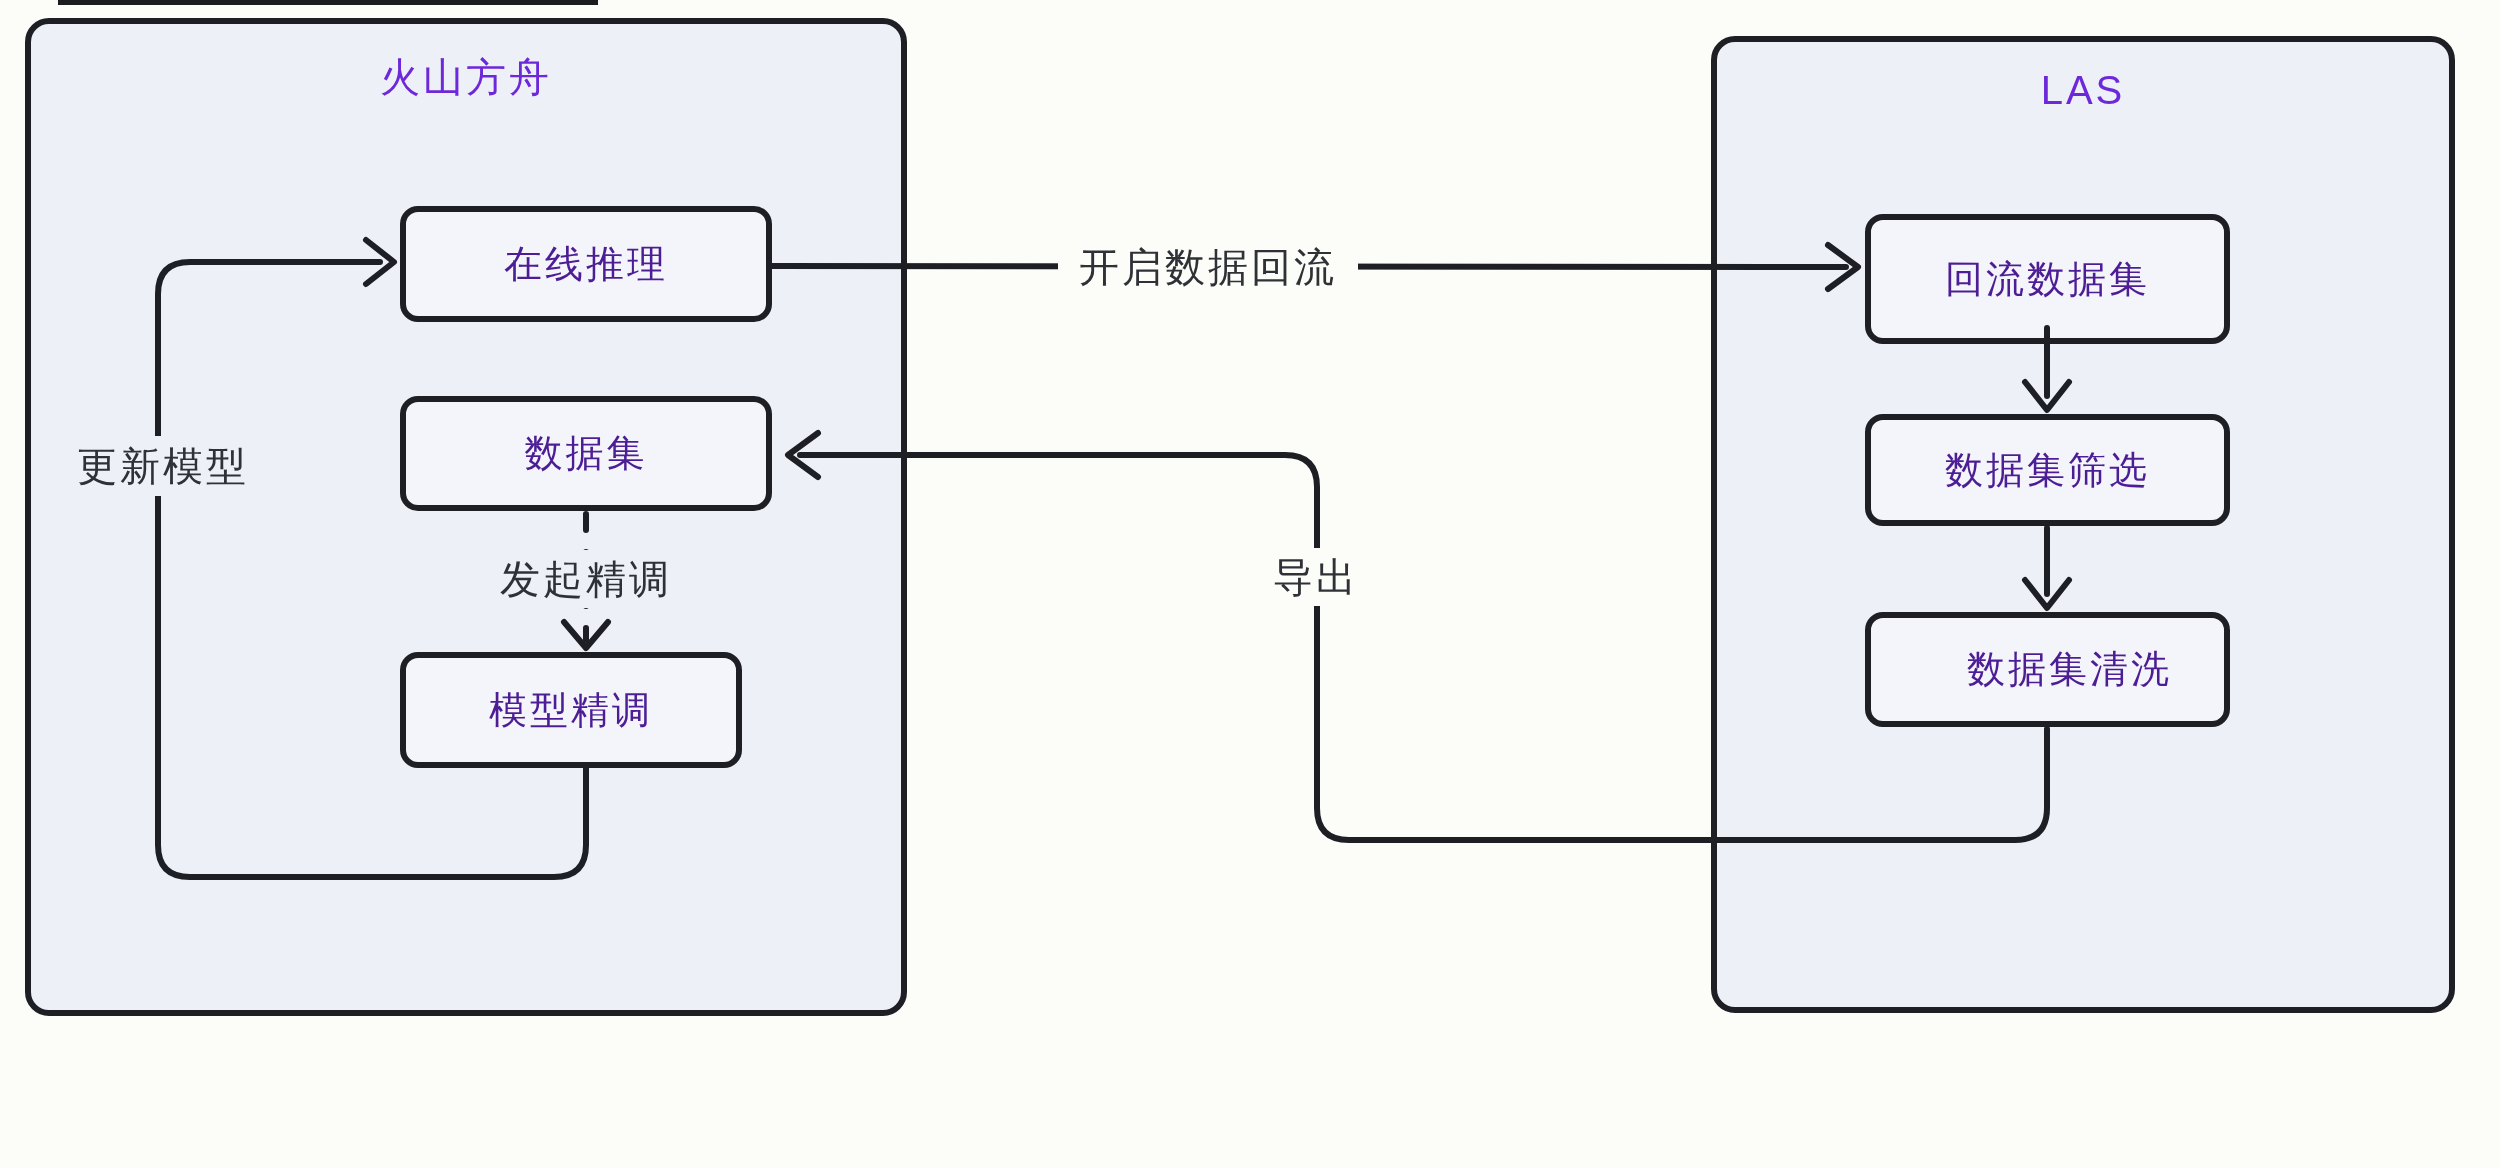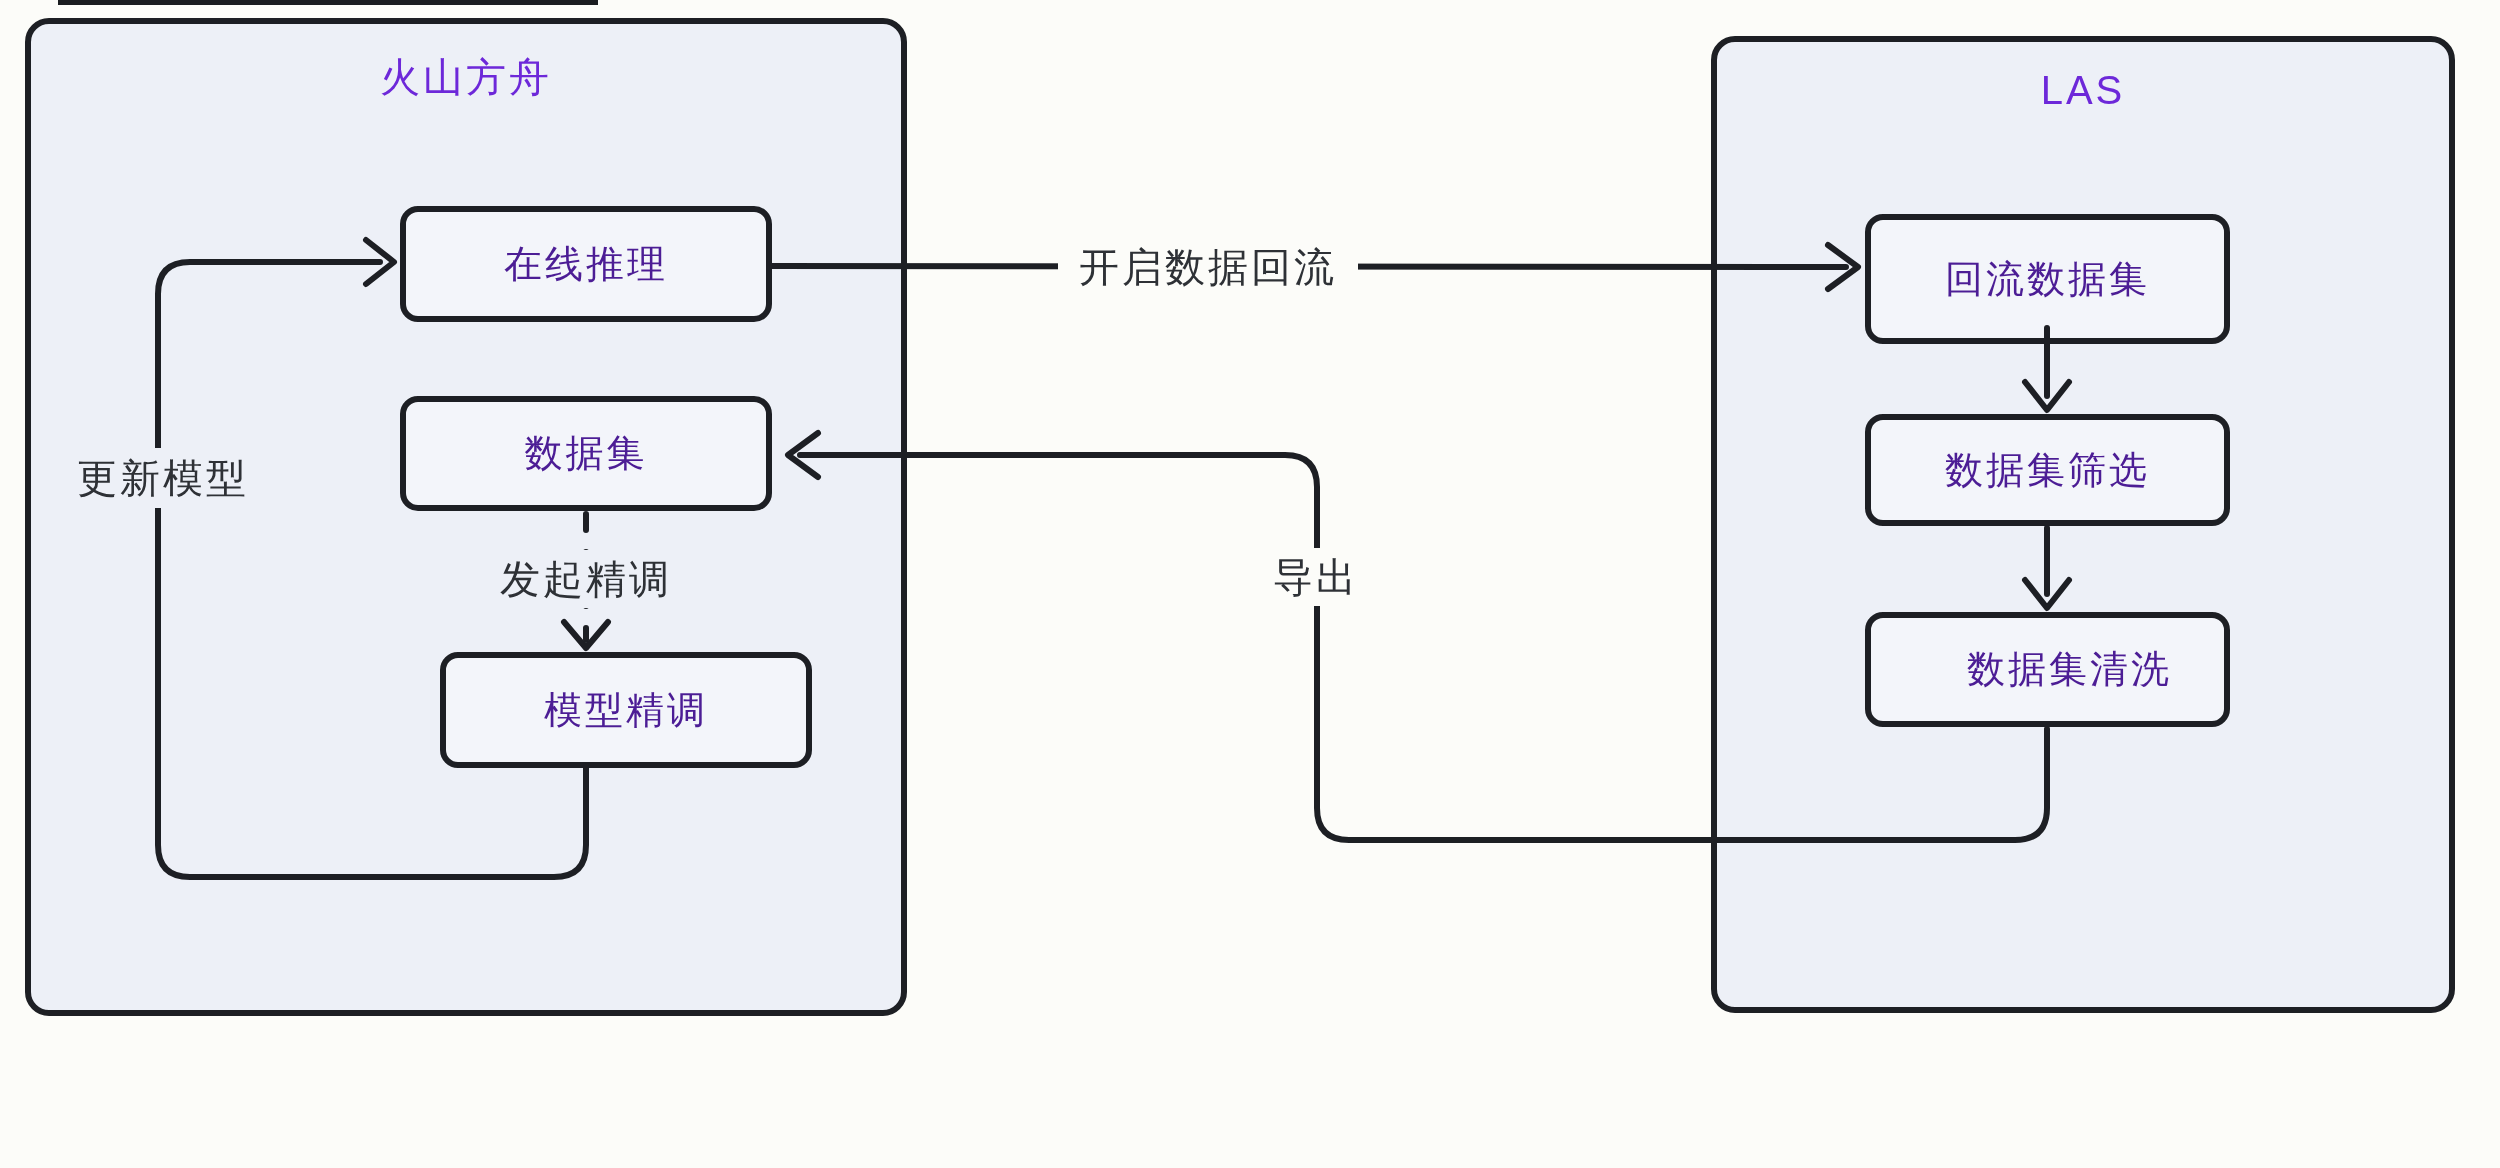--- a/index.html
+++ b/index.html
@@ -43,21 +43,21 @@
   <div class="container-box" style="left:25px;top:18px;width:882px;height:998px;">
     <div class="container-title" style="top:26px;">火山方舟</div>
   </div>
 
   <div class="container-box" style="left:1711px;top:36px;width:744px;height:977px;">
     <div class="container-title" style="top:26px;">LAS</div>
   </div>
 
   <div class="node" style="left:400px;top:206px;width:372px;height:116px;">在线推理</div>
   <div class="node" style="left:400px;top:396px;width:372px;height:115px;">数据集</div>
-  <div class="node" style="left:400px;top:652px;width:372px;height:116px;margin-left:40px;">模型精调</div>
+  <div class="node" style="left:400px;top:652px;width:342px;height:116px;">模型精调</div>
 
   <div class="node" style="left:1865px;top:214px;width:365px;height:130px;">回流数据集</div>
   <div class="node" style="left:1865px;top:414px;width:365px;height:112px;">数据集筛选</div>
   <div class="node" style="left:1865px;top:612px;width:365px;height:115px;padding-left:44px;">数据集清洗</div>
 
   <svg class="edges-layer" viewBox="0 0 2500 1168">
 
     <g>
       <path d="M 772 266 L 1846 267"></path>
       <path d="M 1828 245 L 1858 267 L 1828 289"></path>
@@ -84,16 +84,16 @@
     </g>
 
     <g>
       <path class="dashed" d="M 586 514 L 586 640"></path>
       <path d="M 564 622 L 586 648 L 608 622"></path>
     </g>
   </svg>
 
   <div class="edge-label on-page" style="left:1058px;top:238px;width:300px;height:58px;">开启数据回流</div>
   <div class="edge-label on-page" style="left:1253px;top:548px;width:126px;height:58px;">导出</div>
-  <div class="edge-label on-container" style="left:50px;top:448px;width:226px;height:60px;">更新模型</div>
+  <div class="edge-label on-container" style="left:50px;top:436px;width:226px;height:60px;">更新模型</div>
   <div class="edge-label on-container" style="left:474px;top:550px;width:224px;height:58px;">发起精调</div>
 
 </div>
 
 </body></html>

